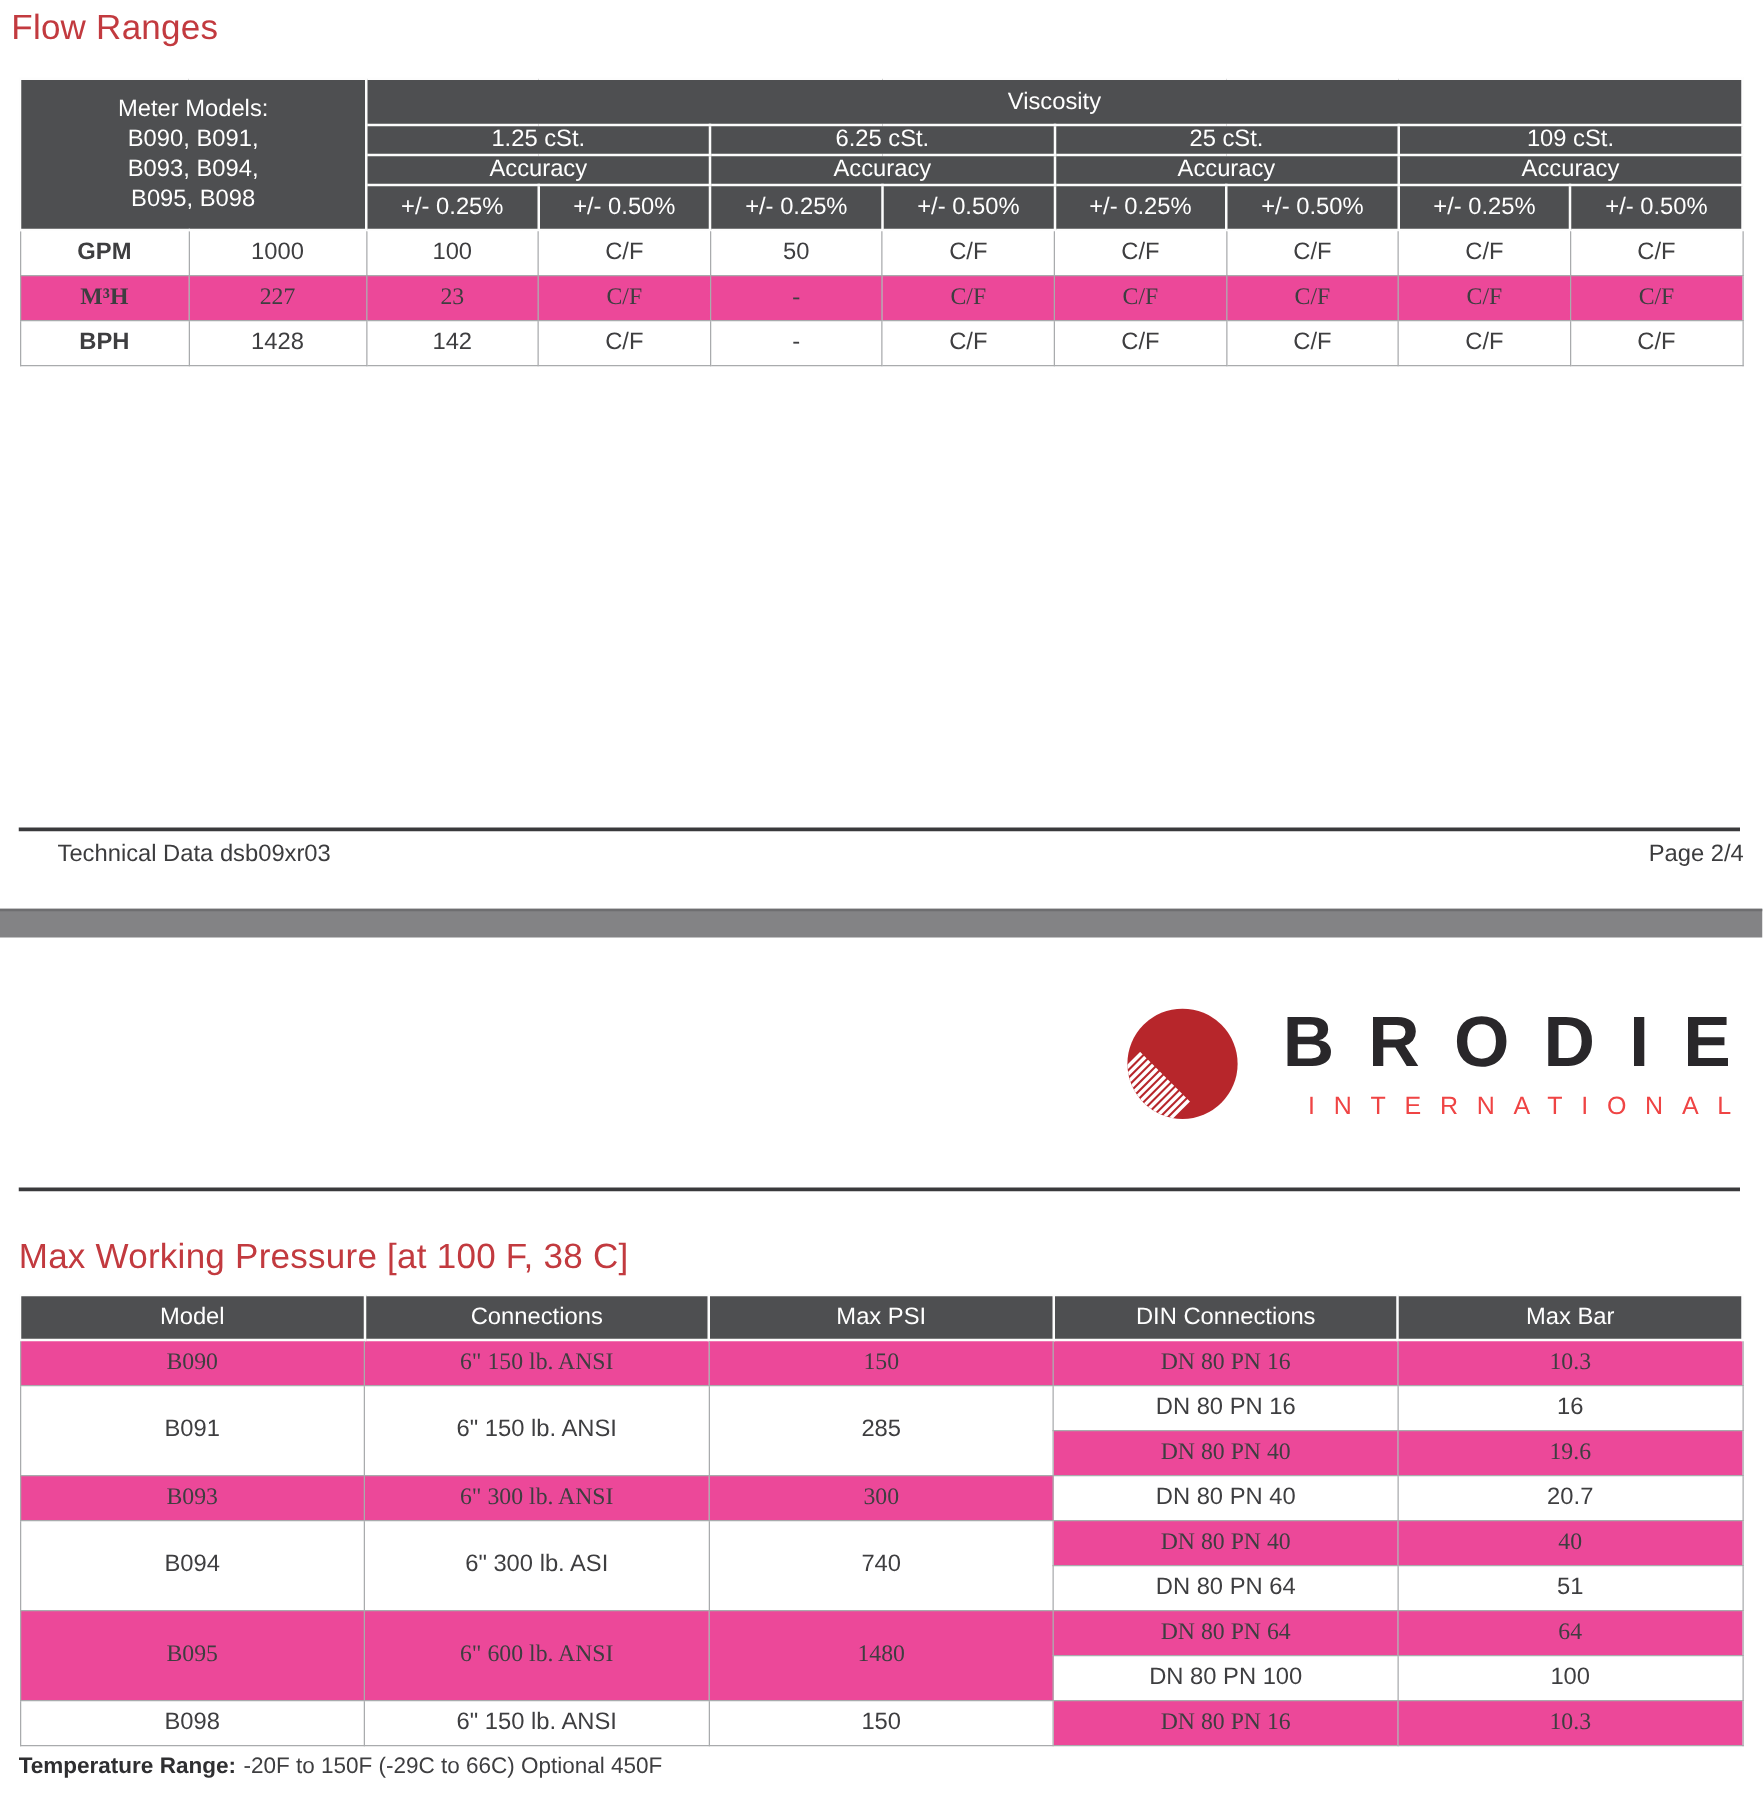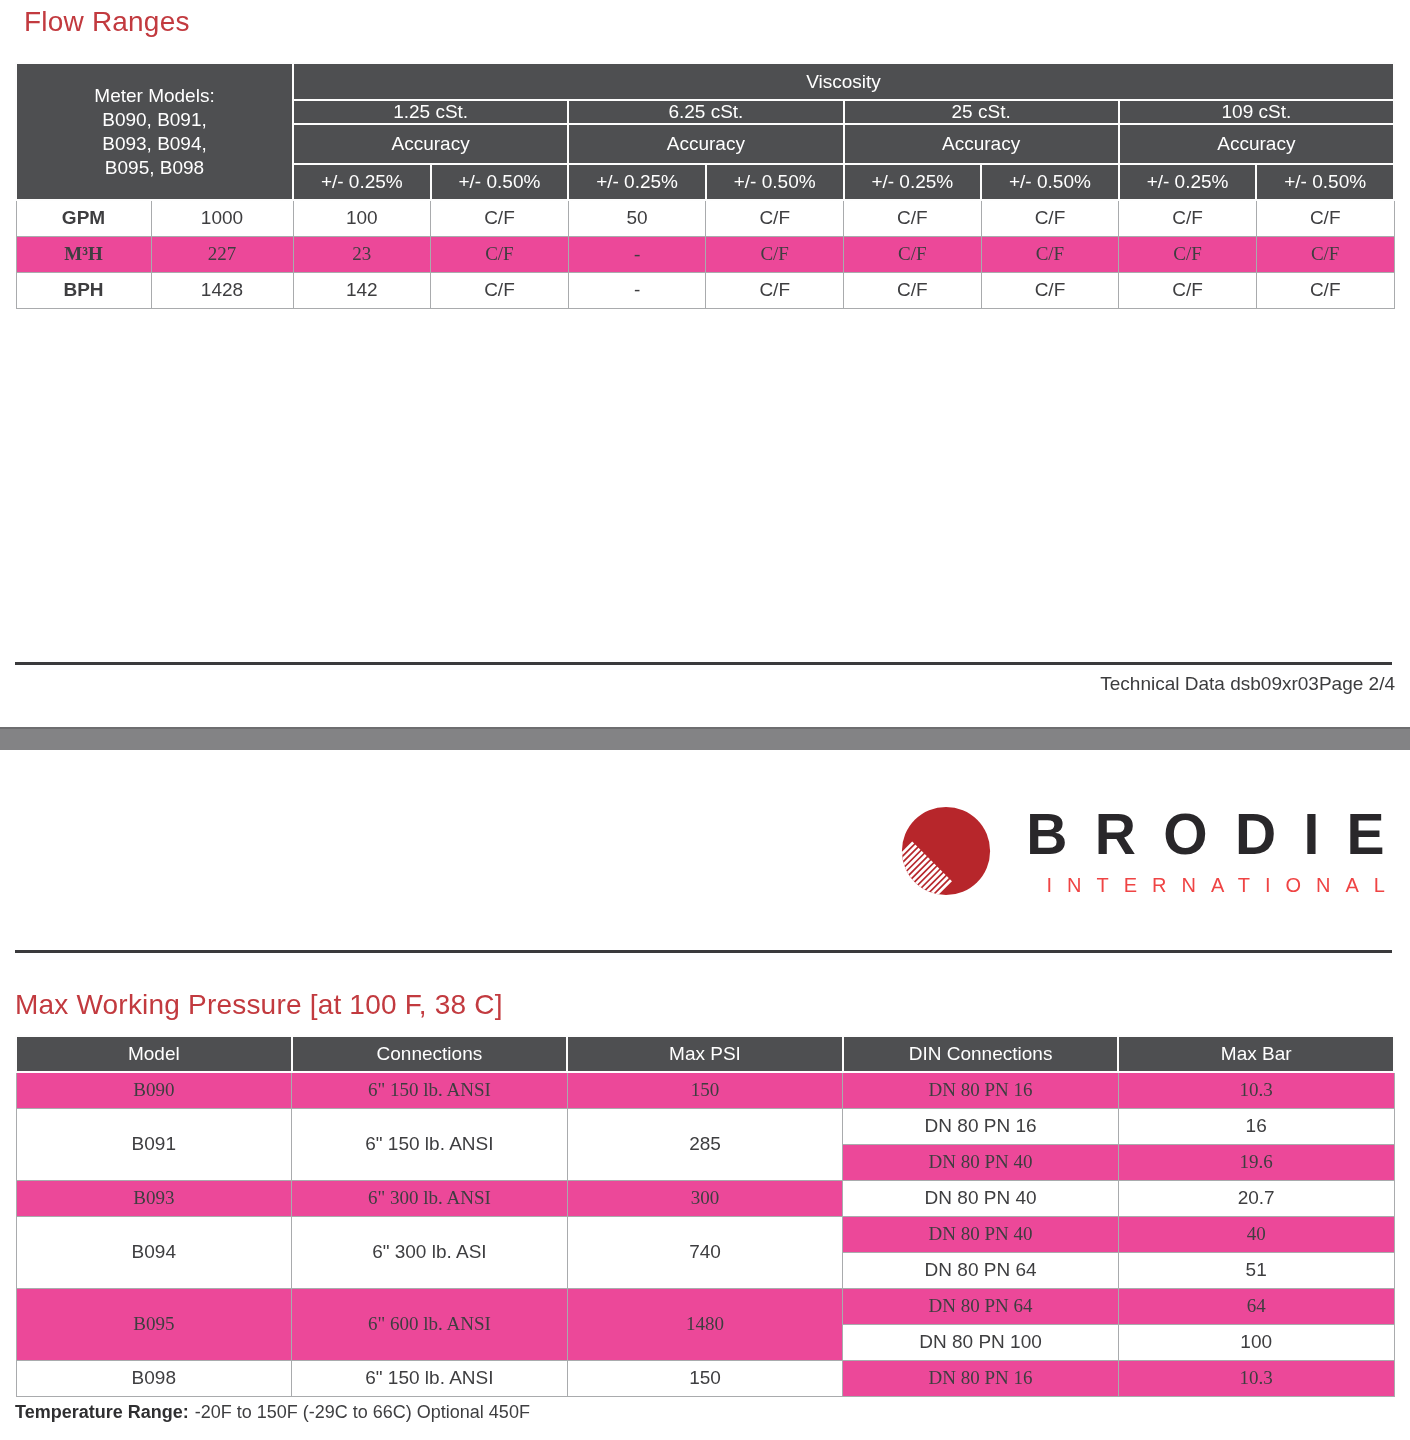--- a/index.html
+++ b/index.html
@@ -14,50 +14,50 @@
   table{border-collapse:collapse;table-layout:fixed;width:1380px;}
   th{background:#4e4f51;color:#ffffff;font-weight:400;font-size:19px;
      border:2px solid #fdfdfd;padding:0;text-align:center;vertical-align:middle;}
   td{background:#ffffff;color:#3e3e40;font-size:19px;border:1px solid #a9abad;
      padding:0;text-align:center;vertical-align:middle;}
   td.shade{background:#ec4899;font-family:Liberation Serif, serif;}
   td.bold, .unit{font-weight:700;}
 
   
   .t1 tr.hr1{height:37px;margin-top:35px;} .t1 tr.hr2{height:19px;}
-  .t1 tr.hr3{height:40px;} .t1 tr.hr4{height:36px;}
+  .t1 tr.hr3{height:24px;} .t1 tr.hr4{height:36px;}
   .t1 tr.br{height:36px;}
   .t1 .corner span{display:block;line-height:24px;}
 
   
   .t2 tr{height:36px;}
 
   
   .rule{background:#3a3a3c;height:3px;}
-  .footer-row{display:flex;justify-content:flex-end;font-size:19px;color:#3c3c3e;}
+  .footer-row{display:flex;justify-content:space-between;font-size:19px;color:#3c3c3e;}
   .footer-row .fl{padding-left:31px;}
 
   
   .page-bar{background:#838385;border-top:2px solid #6e6e70;height:21px;width:1410px;left:0;}
 
   
   .logo-text{text-align:right;}
   .logo-brand{display:block;font-size:57px;line-height:56px;font-weight:700;color:#29272a;
               letter-spacing:.48em;margin-right:-27px;white-space:nowrap;}
   .logo-sub{display:block;font-size:20px;line-height:20px;font-weight:400;color:#ef4444;
             letter-spacing:15px;margin-right:-15px;margin-top:13px;white-space:nowrap;}
 
   
   .temp{font-size:18px;}
   .temp .lbl{font-weight:700;color:#2f2f31;margin-right:6px;}
 </style>
 </head>
 <body>
 
-<div class="abs sec-title" style="left:24px;top:6px;">Flow Ranges</div>
+<div class="abs sec-title" style="left:9px;top:6px;">Flow Ranges</div>
 
 <table class="t1 abs" style="left:15px;top:62px;">
   <colgroup>
     <col style="width:135px">
       <col style="width:142px">
     <col>
       <col>
       <col>
       <col>
       <col>

